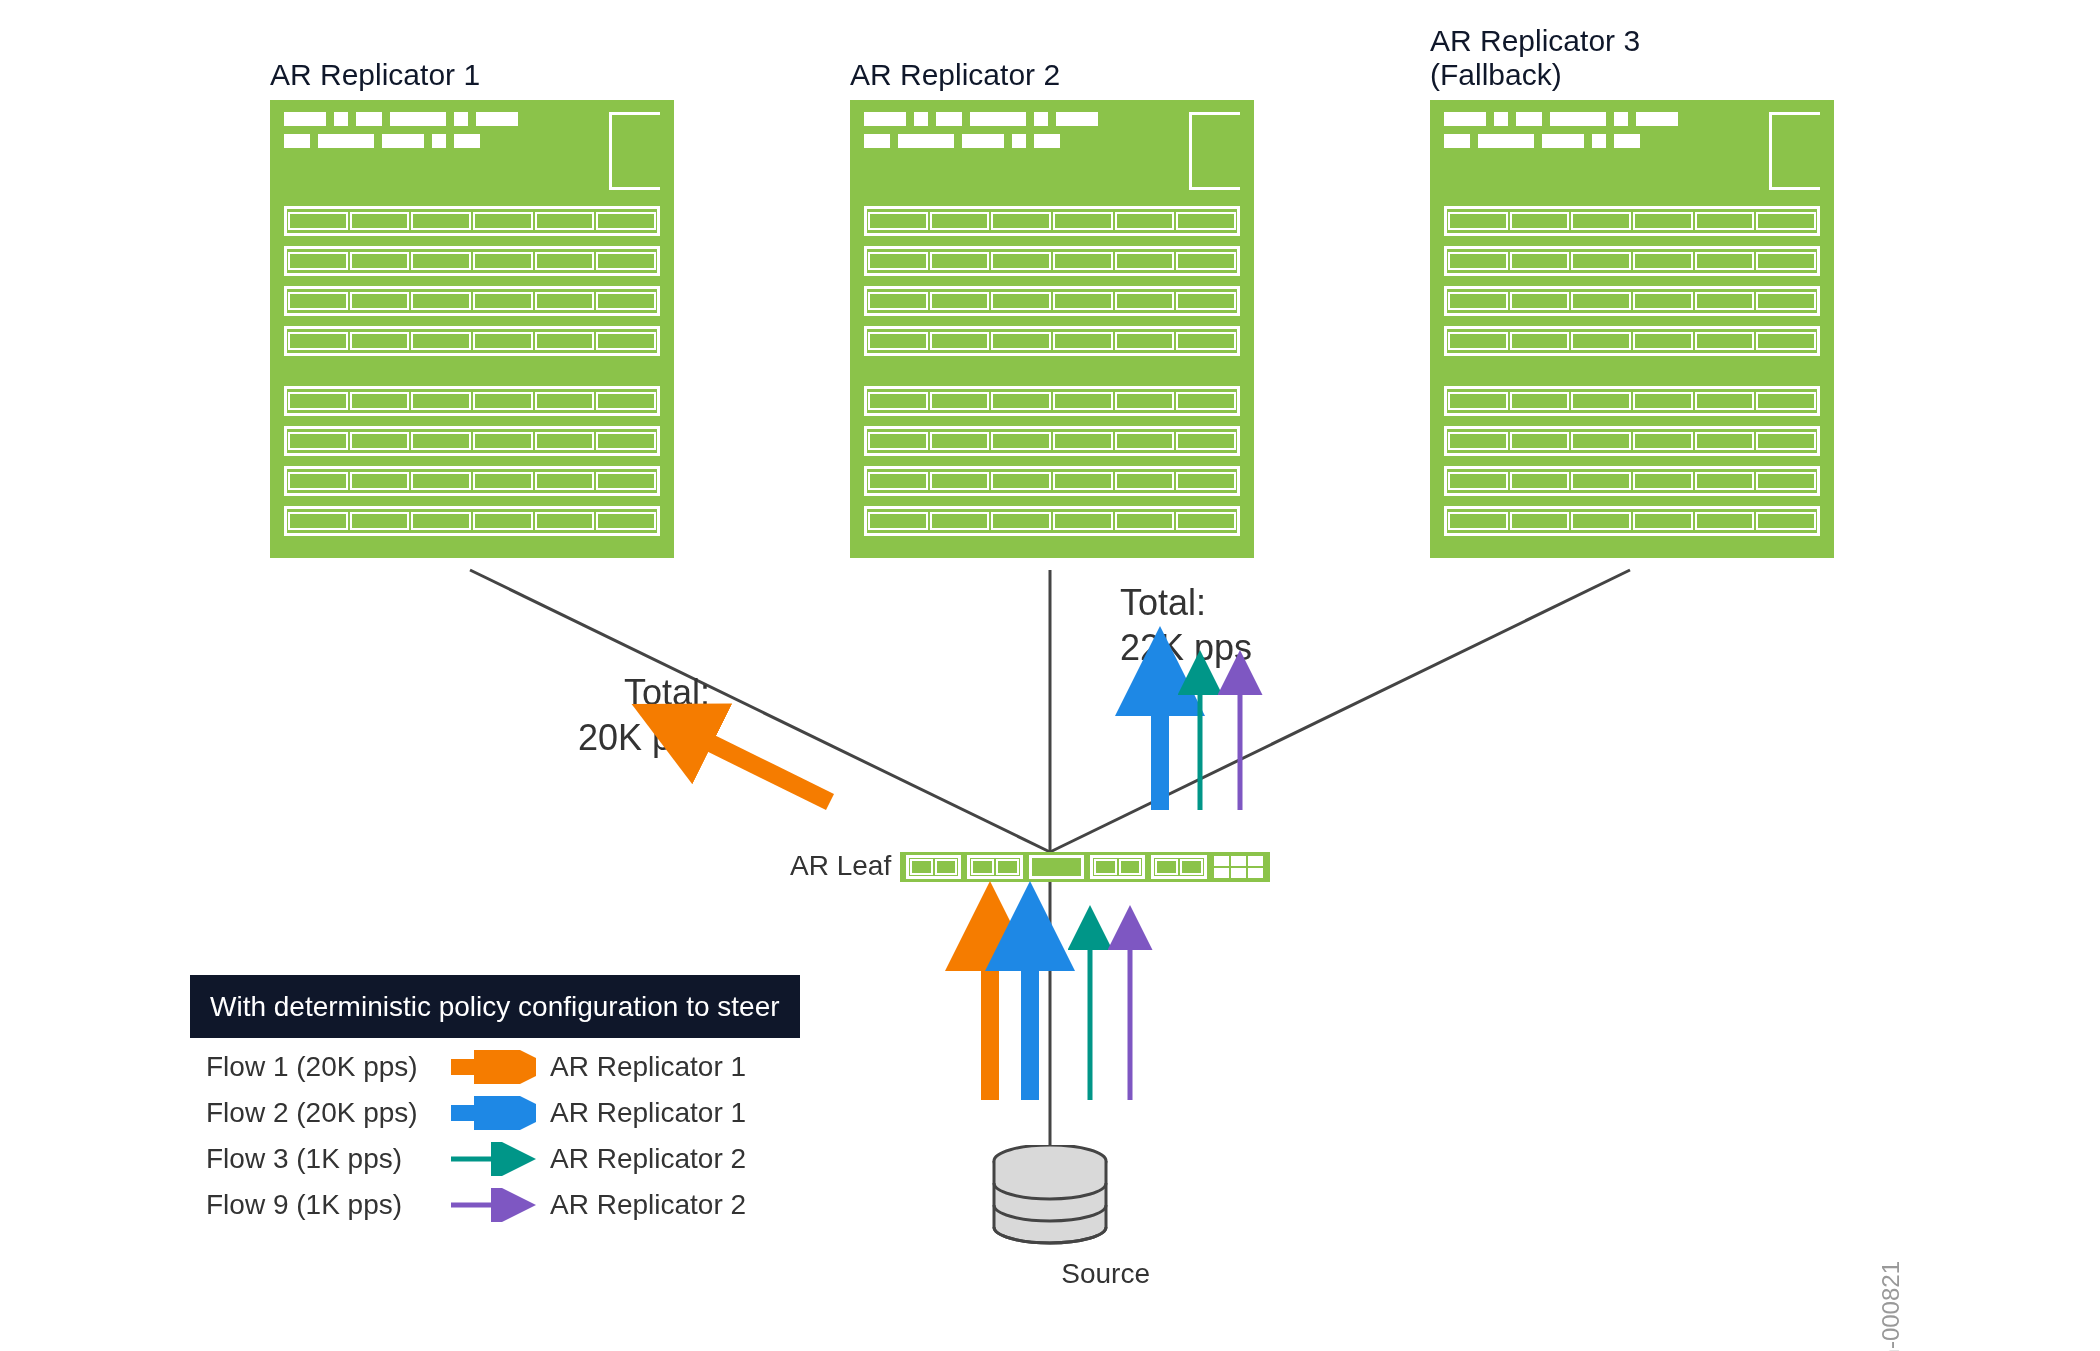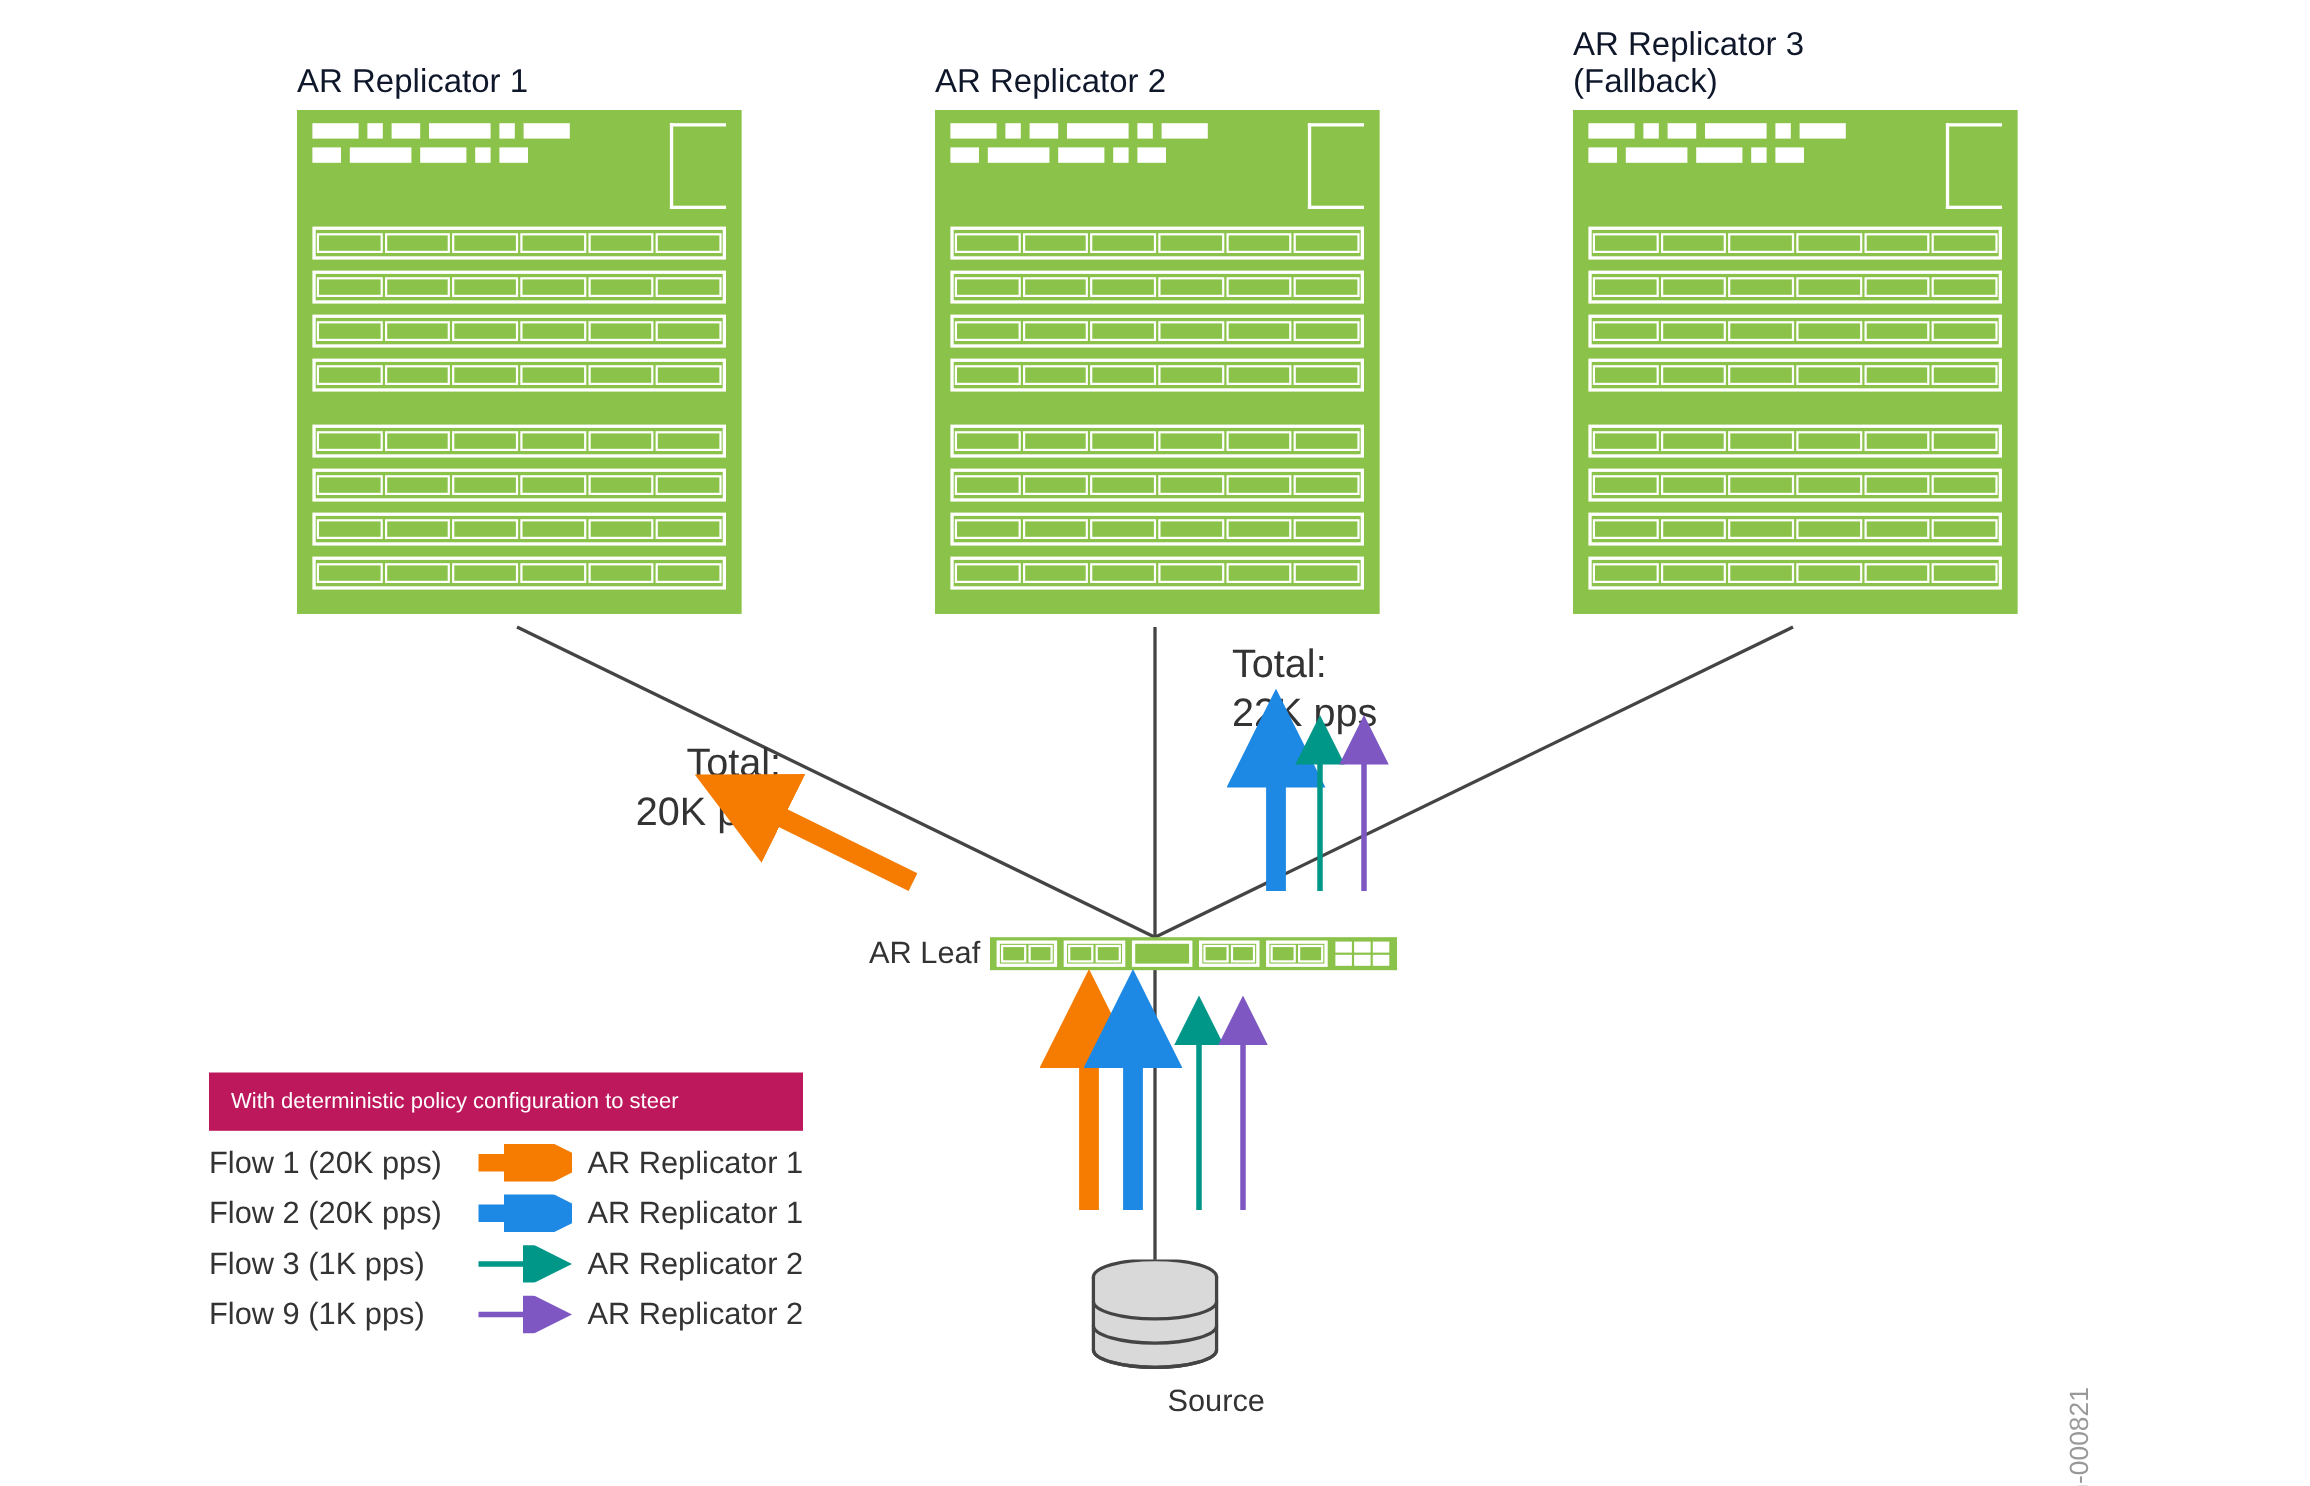--- a/index.html
+++ b/index.html
@@ -137,34 +137,34 @@
   }
 
   .txt { position:absolute; font-size:36px; color:#333; line-height:1.25; }
 
   .legend {
     position:absolute;
     left: 190px;
     top: 975px;
   }
   .legend .title {
-    background:#be185d;
+    background:#0f172a;
     color:#fff;
-    font-size:20px;
+    font-size:28px;
     padding: 14px 20px;
     line-height:1.25;
   }
   .legend .row {
     display:flex;
     align-items:center;
     margin-top: 12px;
     font-size:28px;
     color:#333;
   }
-  .legend .row .flow { width: 240px; }
+  .legend .row .flow { width: 240px; margin-left: 16px; }
   .legend .row .dest { margin-left: 14px;}
   .legend .arrowbox { width: 90px; display:flex; justify-content:center; }
 
   .idtag {
     position:absolute;
     font-size:24px;
     color:#999;
     transform: rotate(-90deg);
     transform-origin: right bottom;
   }

